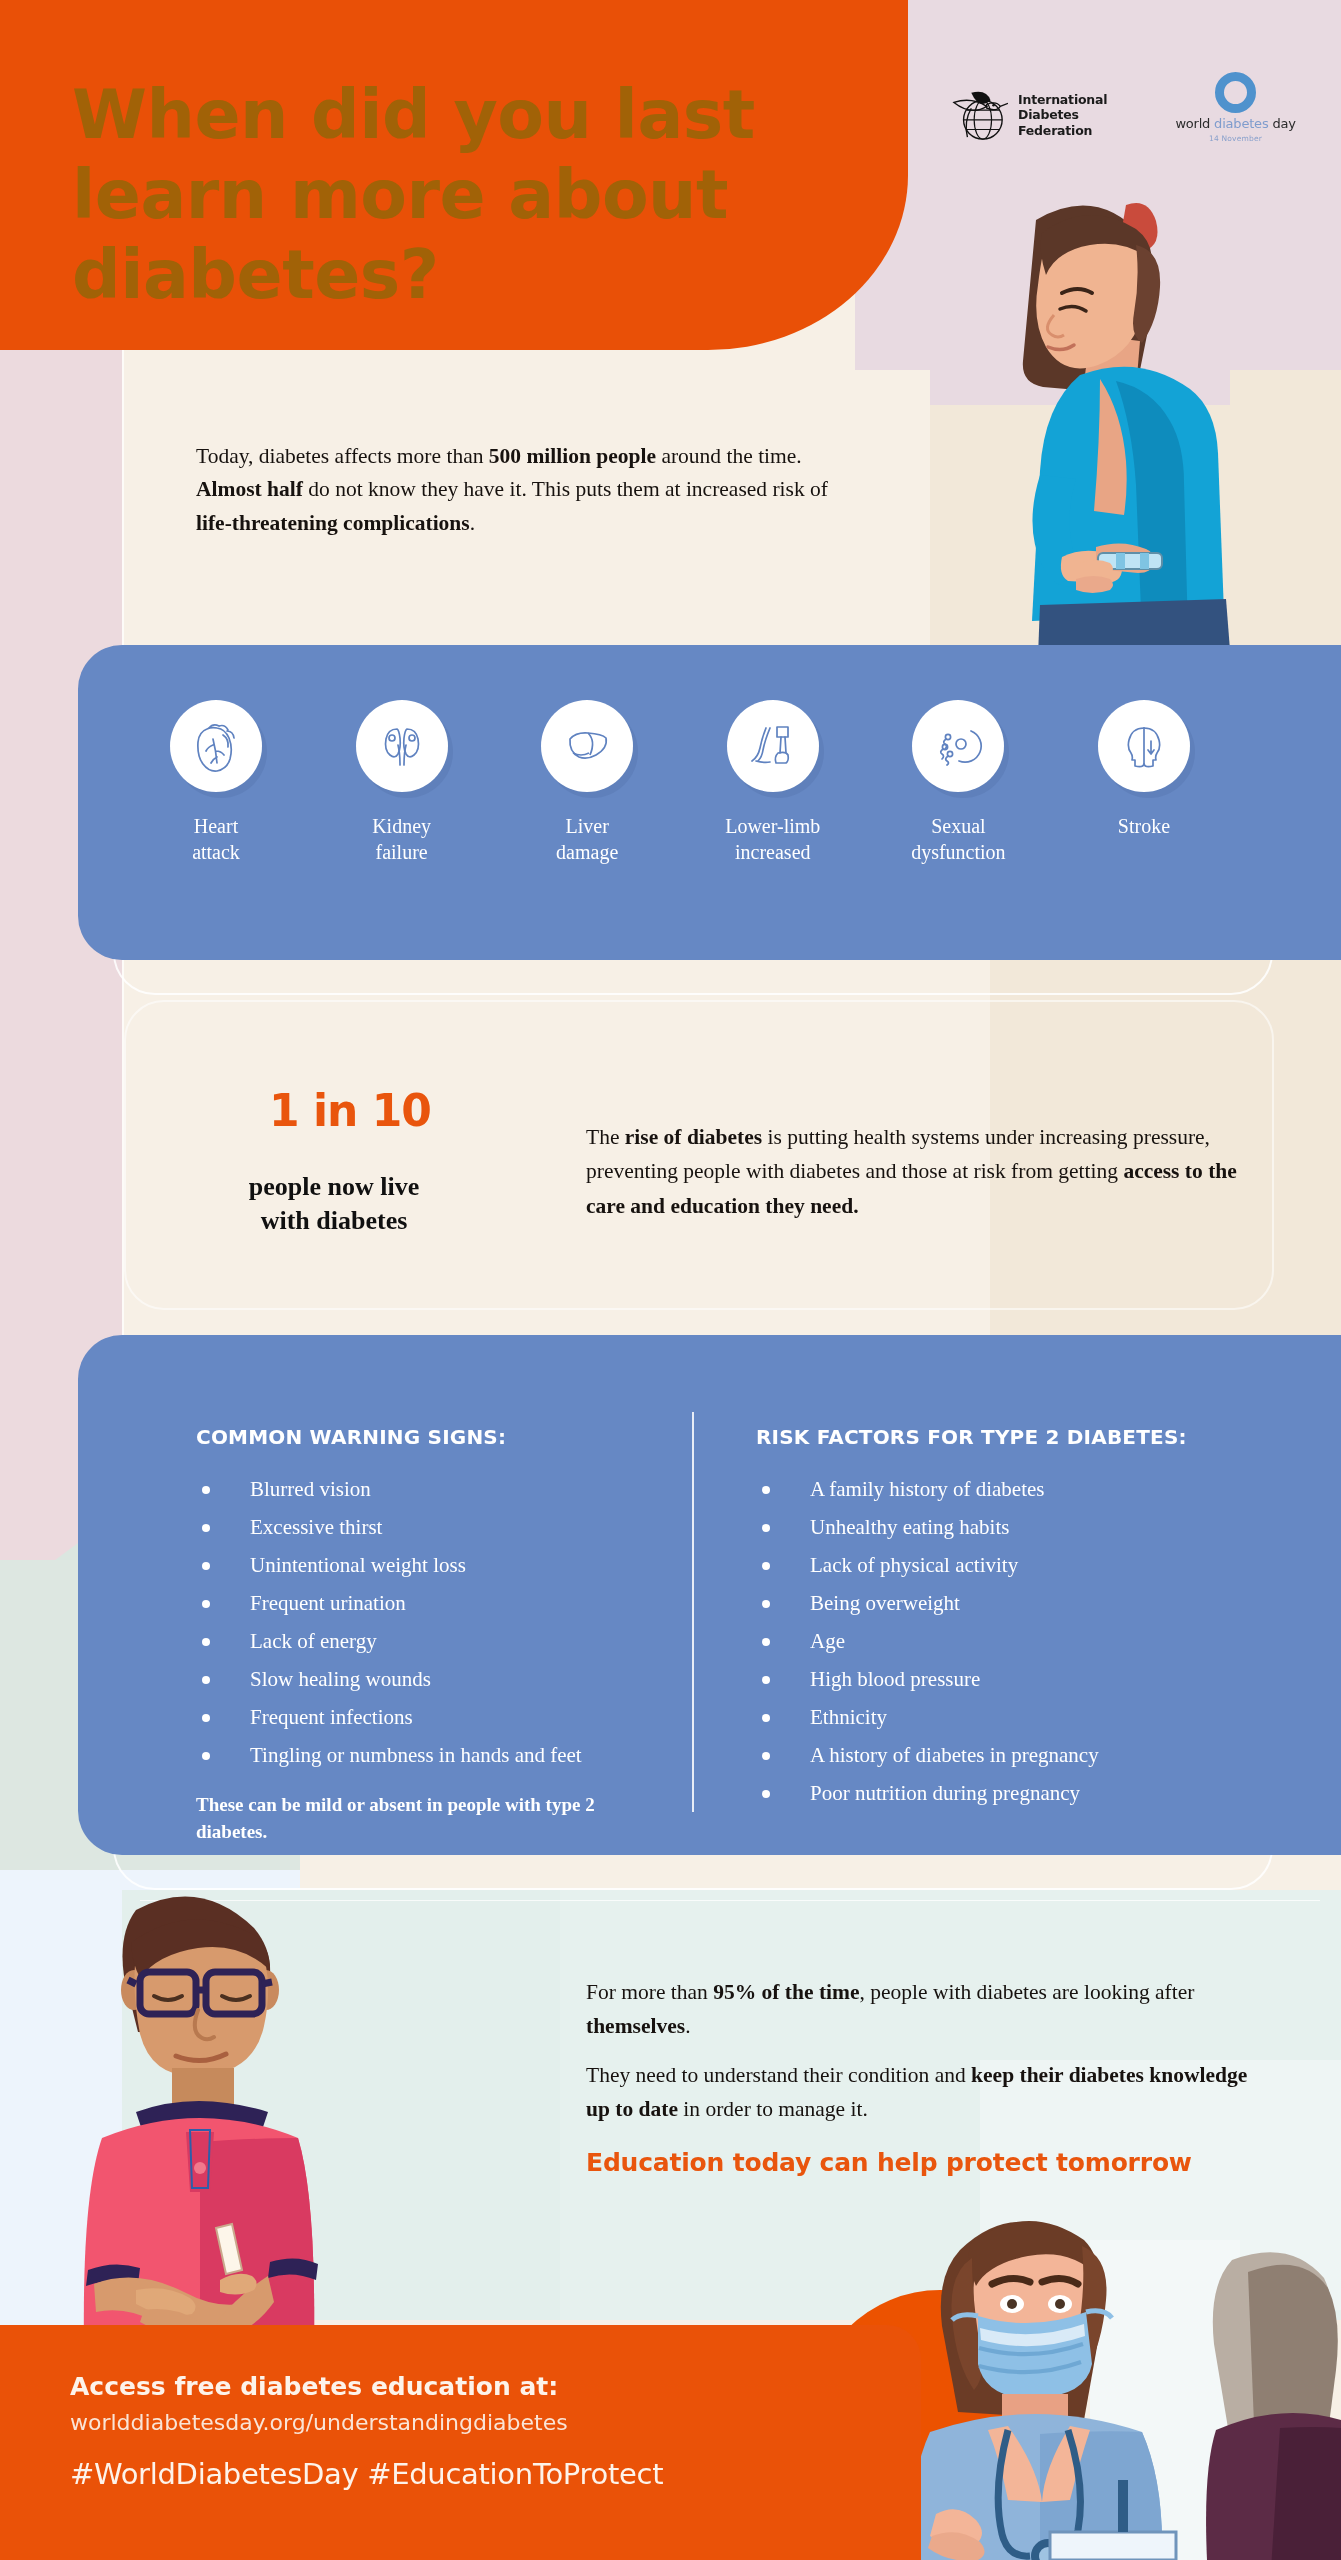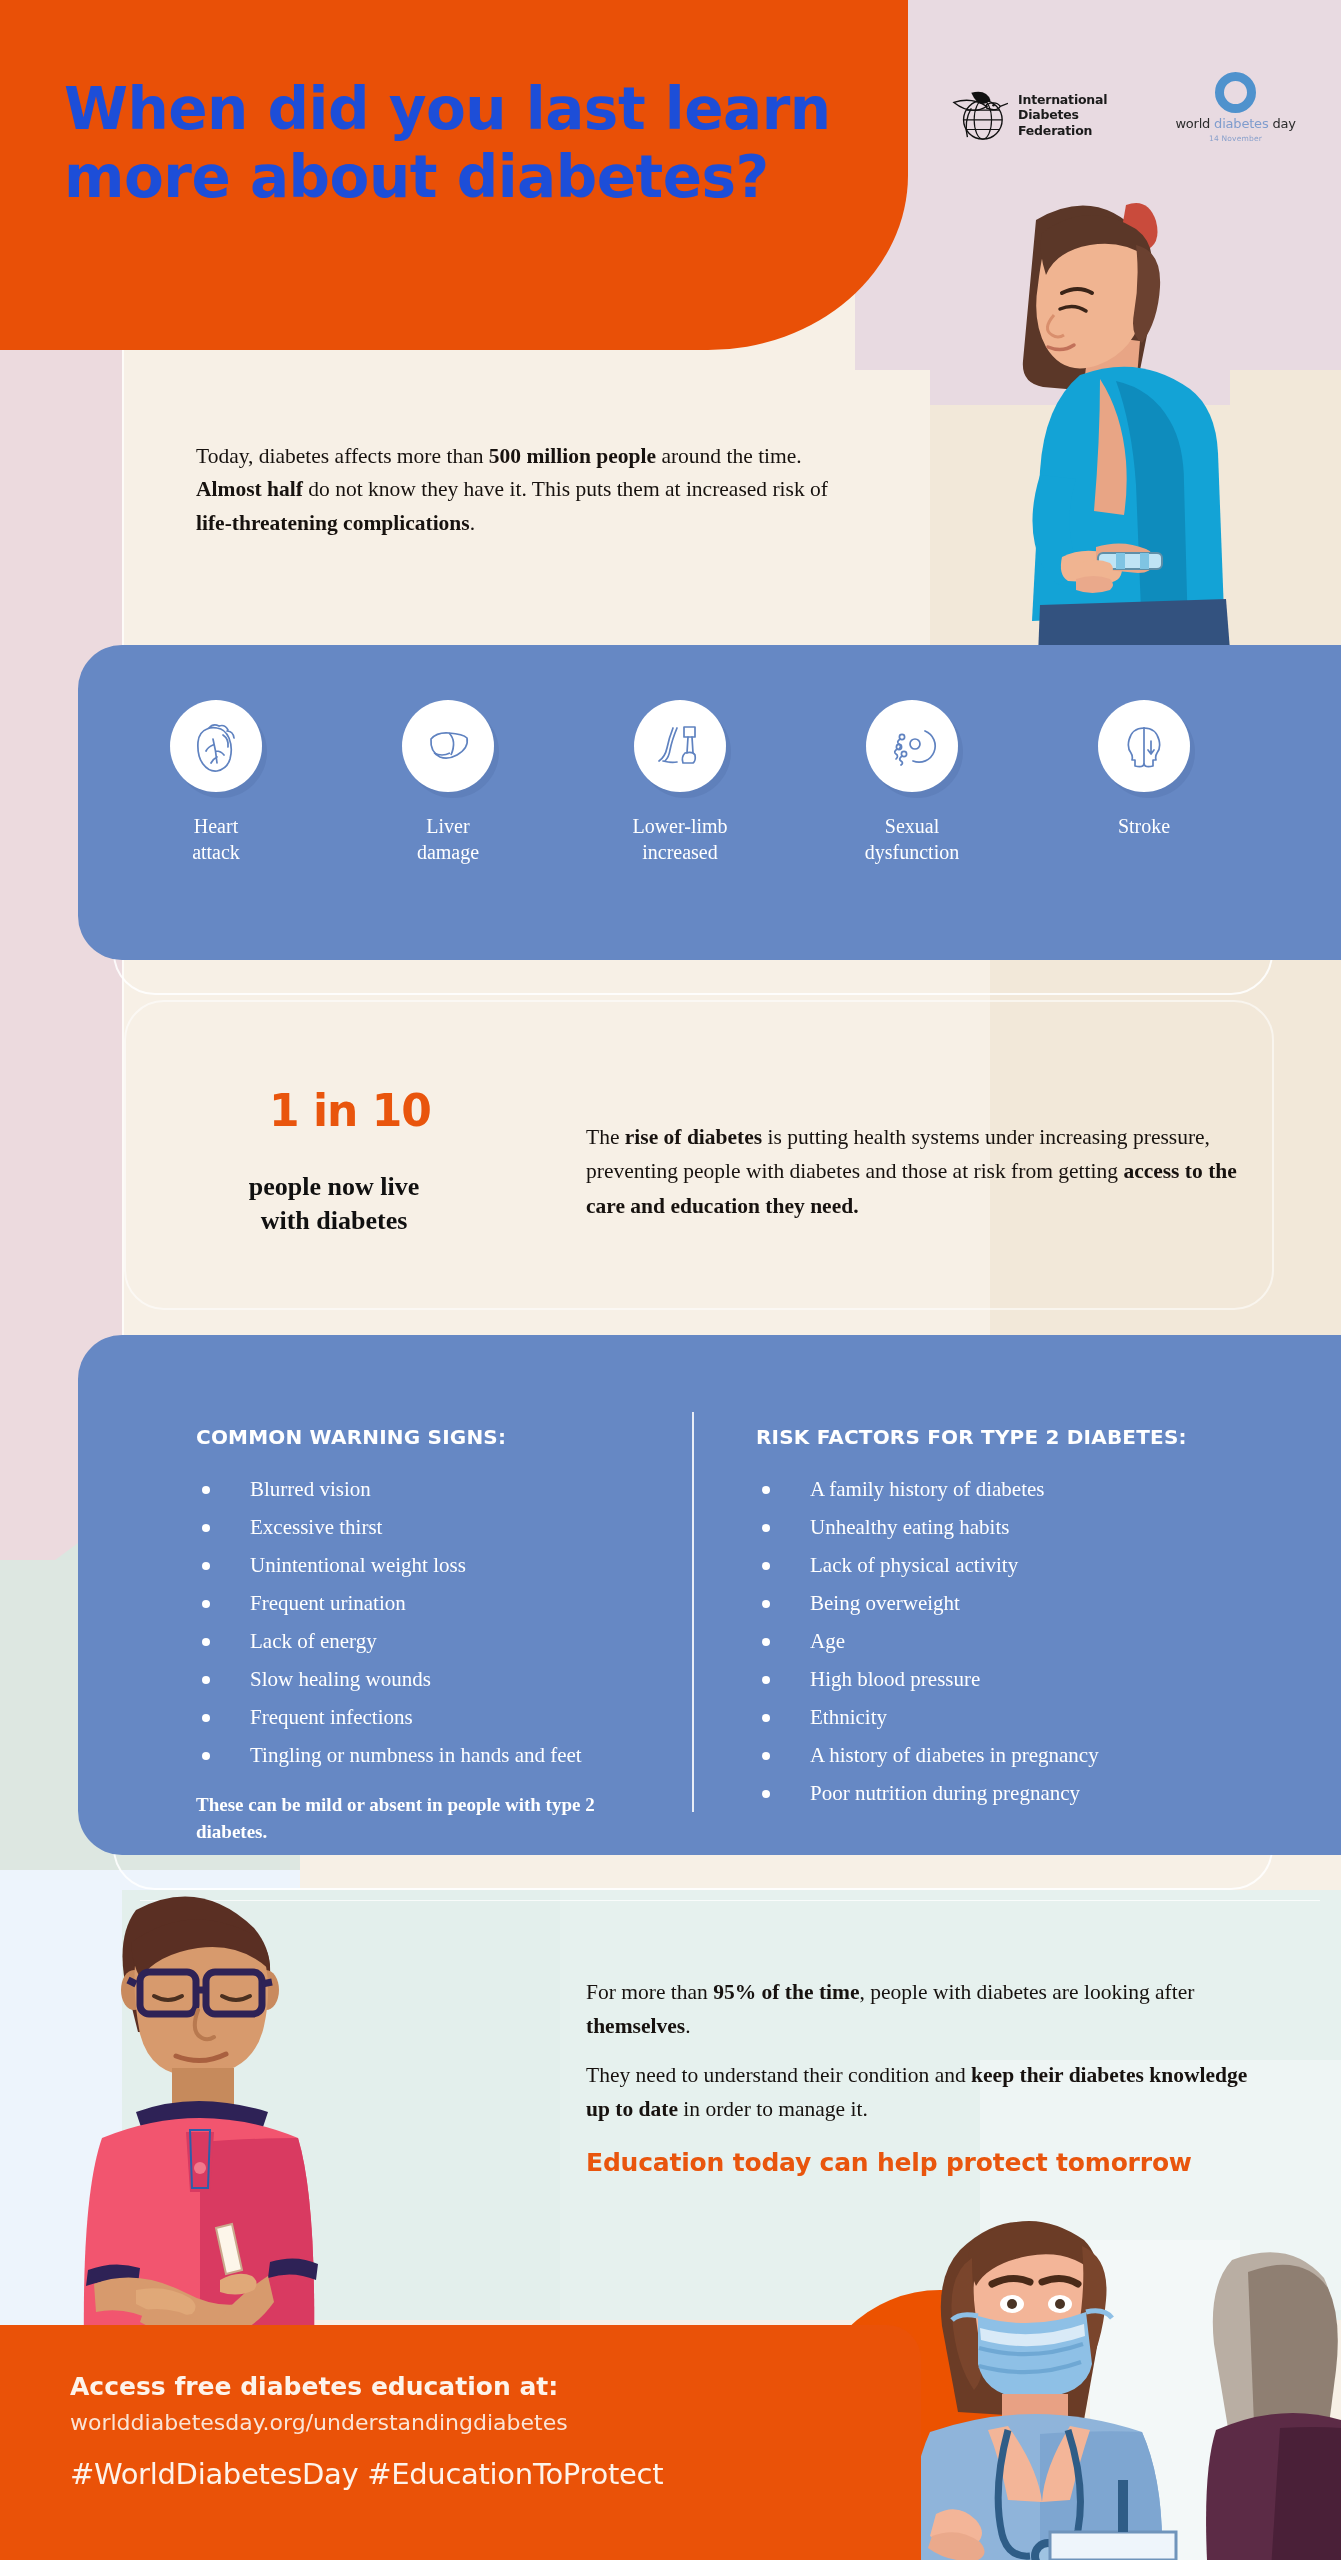--- a/index.html
+++ b/index.html
@@ -28,23 +28,23 @@
   .bg-mint-line2{ position:absolute; left:980px; top:2060px; width:361px; height:250px; background:#eef5f4; }
   .bg-vline     { position:absolute; left:122px; top:340px; width:2px; height:1080px; background:rgba(255,255,255,.7); }
 
   
   .header-banner {
     position:absolute; left:0; top:0; width:908px; height:350px;
     background:#e95007;
     border-bottom-right-radius: 200px 175px;
   }
   .header-title {
-    position:absolute; left:64px; top:75px; width:790px;
+    position:absolute; left:72px; top:75px; width:790px;
     font-family:"DejaVu Sans", sans-serif;
-    font-weight:700; font-size:58px; line-height:1.18; color:#1d4ed8;
+    font-weight:700; font-size:68px; line-height:1.18; color:#a16207;
     letter-spacing:-0.5px;
   }
 
   
   .logos { position:absolute; left:950px; top:72px; display:flex; align-items:flex-end; gap:68px; }
   .idf-logo { display:flex; align-items:center; gap:10px; }
   .idf-mark { width:58px; height:56px; }
   .idf-text { font-family:"DejaVu Sans", sans-serif; font-weight:700; font-size:12.5px;
               line-height:1.22; color:#1b1b1b; letter-spacing:-0.2px; }
   .wdd-logo { display:flex; flex-direction:column; align-items:center; gap:3px; }
@@ -274,20 +274,37 @@
           <path d="M34 16 q6 4 5 12"></path>
         </g>
           </svg>
       </div>
       <div class="icon-label">
         <div>Heart</div>
         <div>attack</div>
       </div>
     </div>
 
+    <div class="icon-cell">
+      <div class="icon-disc">
+        <svg viewBox="0 0 54 54">
+            <g fill="none" stroke="#5f82c0" stroke-width="1.7" stroke-linecap="round">
+          <path d="M22 10 q-9 0 -11 10 q-2 11 4 16 q5 4 8 -1 q3 -6 2 -16 q-1 -8 -3 -9z"></path>
+          <path d="M32 10 q9 0 11 10 q2 11 -4 16 q-5 4 -8 -1 q-3 -6 -2 -16 q1 -8 3 -9z"></path>
+          <path d="M23 26 q2 8 2 20 M31 26 q-2 8 -2 20"></path>
+          <circle cx="17" cy="19" r="3"></circle>
+              <circle cx="37" cy="19" r="3"></circle>
+        </g>
+          </svg>
+      </div>
+      <div class="icon-label">
+        <div>Kidney</div>
+        <div>failure</div>
+      </div>
+    </div>
 
     <div class="icon-cell">
       <div class="icon-disc">
         <svg viewBox="0 0 54 54">
             <g fill="none" stroke="#5f82c0" stroke-width="1.7" stroke-linejoin="round">
           <path d="M10 20 q6 -7 18 -6 q14 1 18 5 q2 10 -10 17 q-9 5 -17 2 q-10 -5 -9 -18z"></path>
           <path d="M28 14 q8 8 2 22"></path>
           <path d="M13 34 q8 4 16 0"></path>
         </g>
           </svg>

